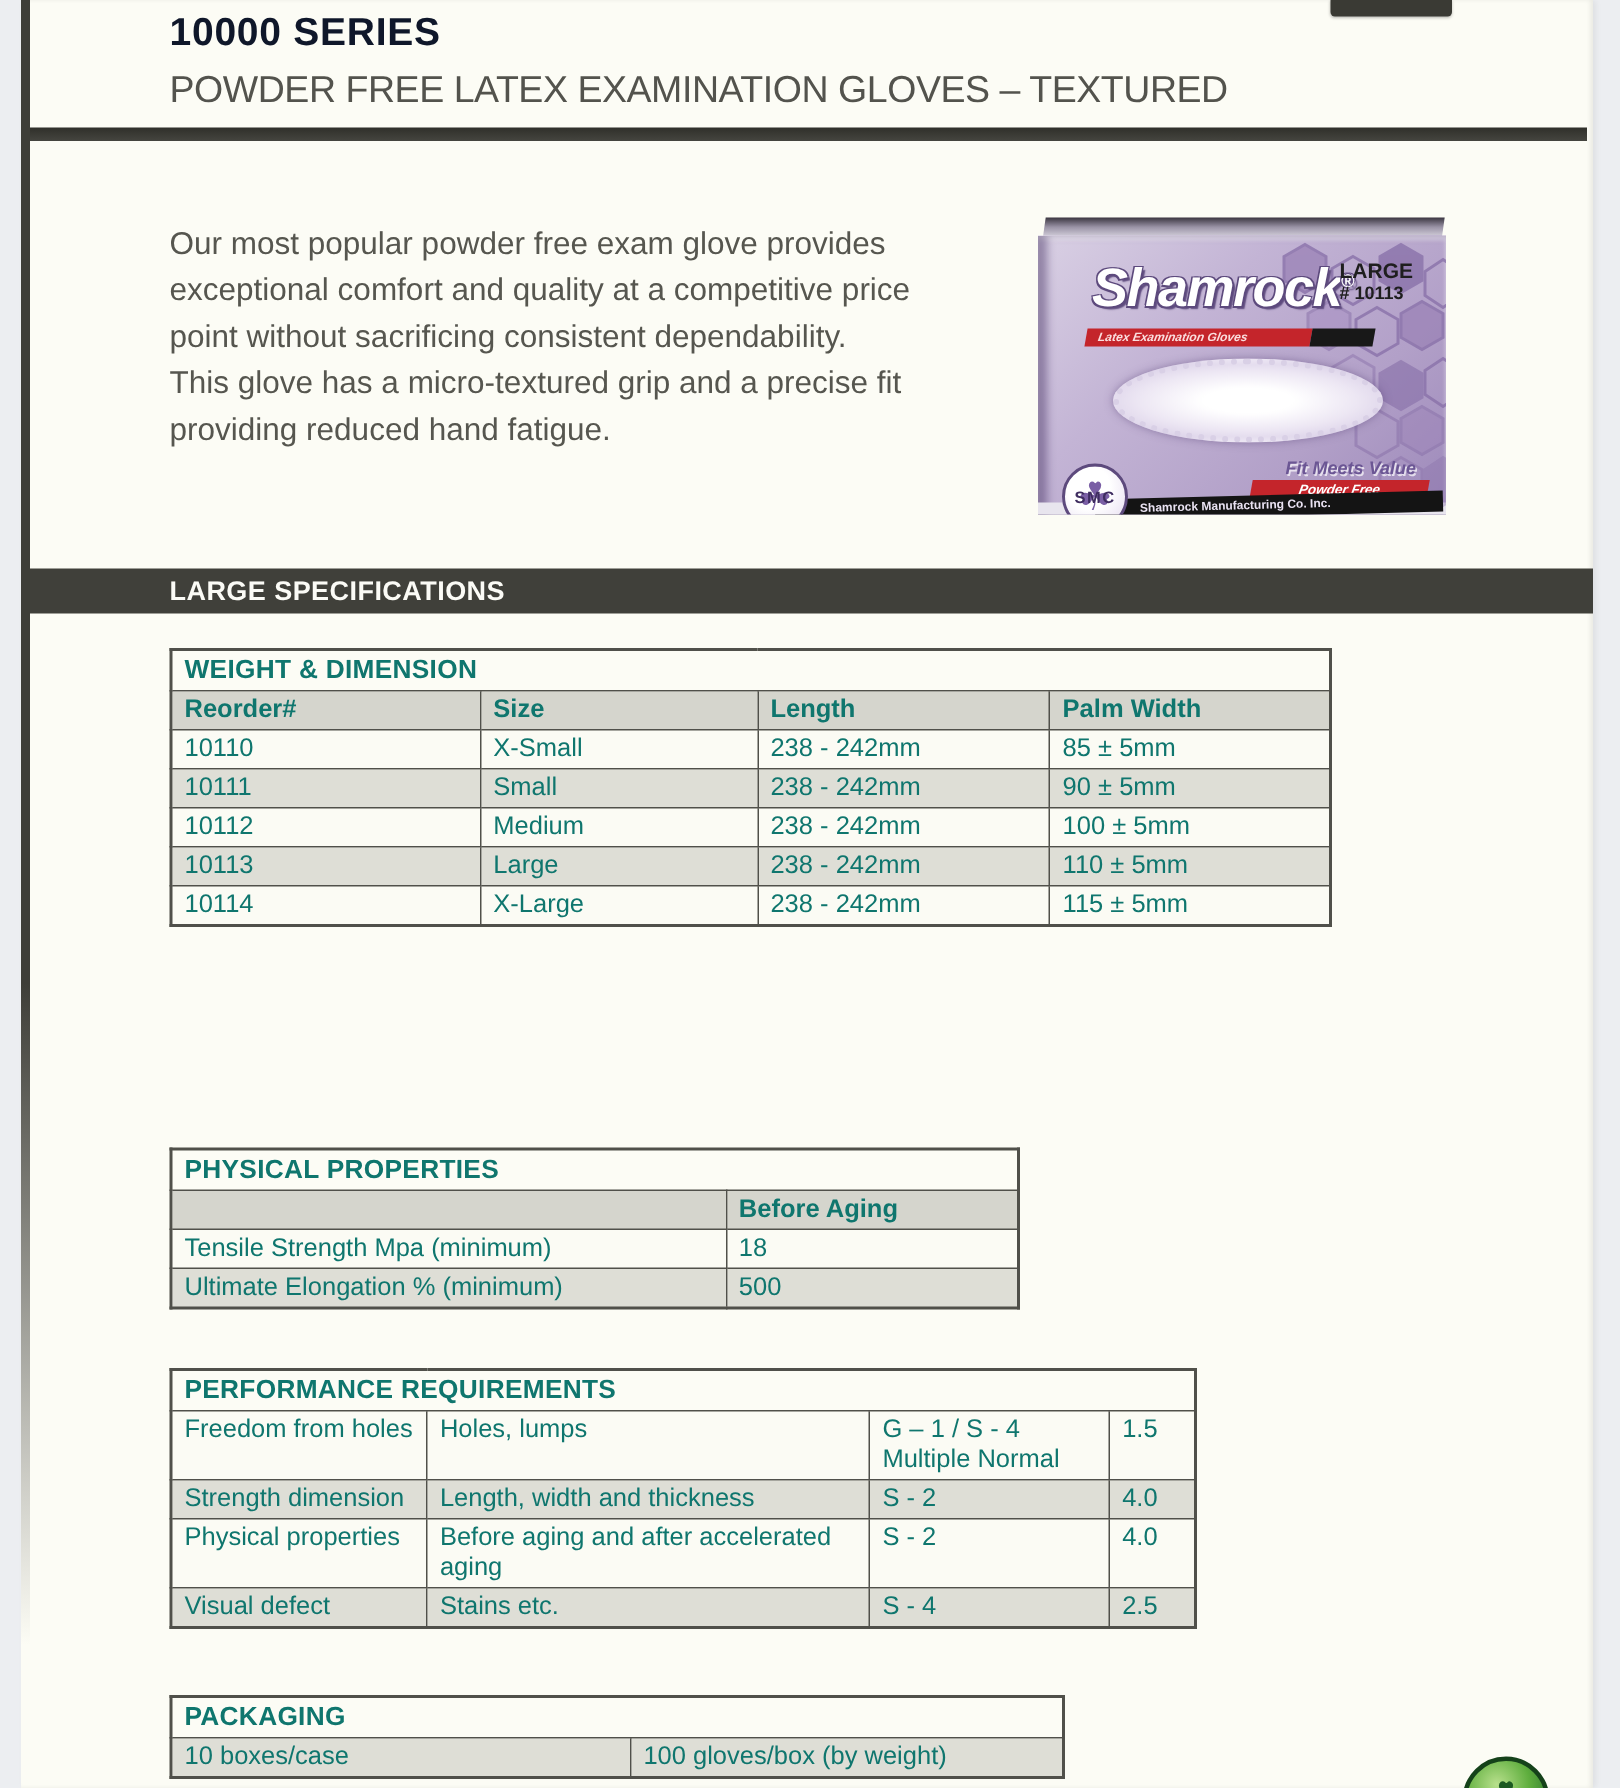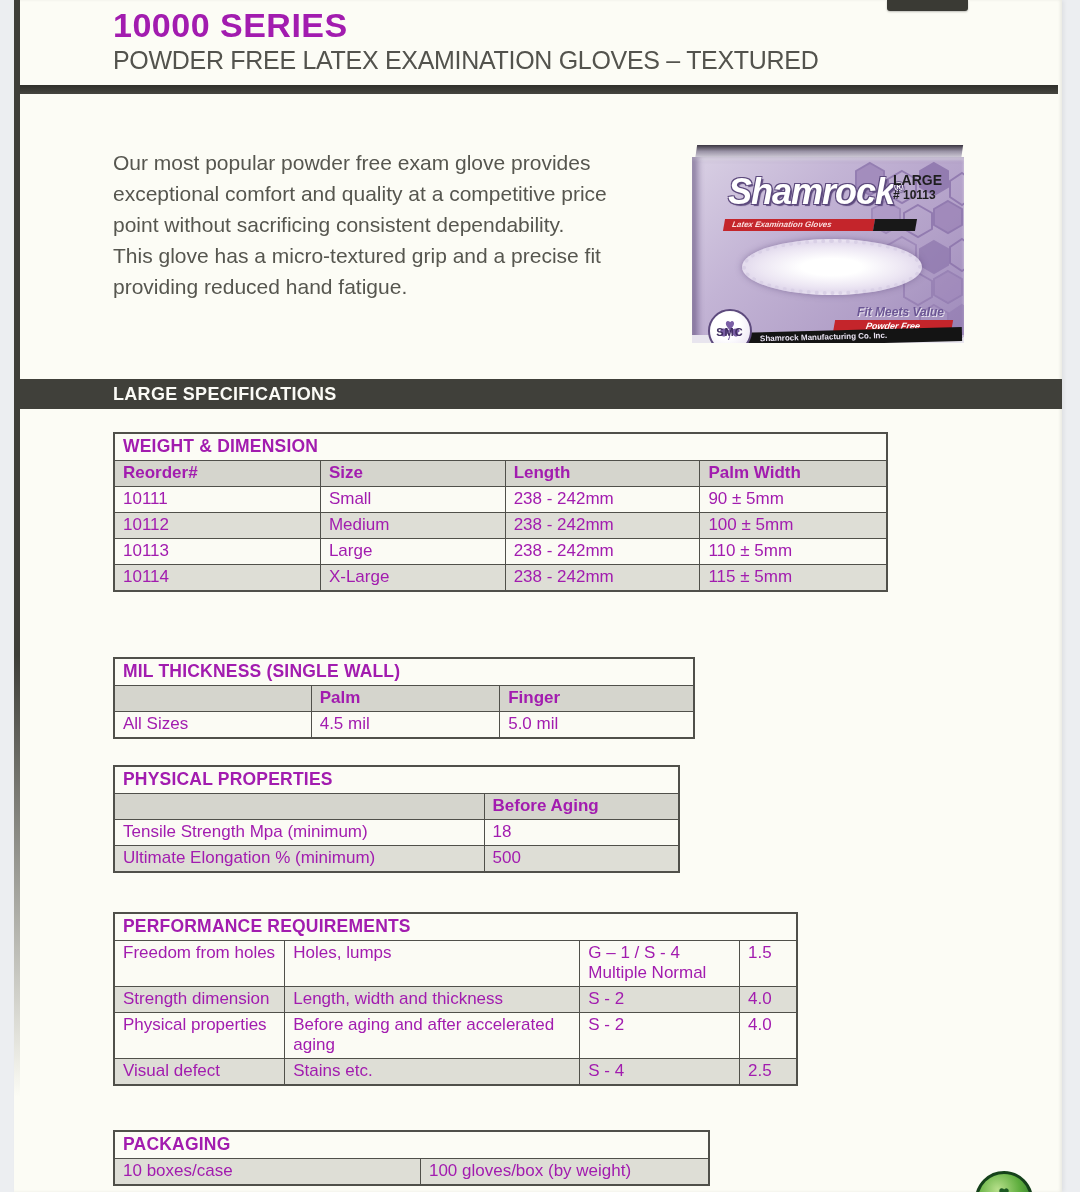--- a/index.html
+++ b/index.html
@@ -21,21 +21,21 @@
     content:""; position:absolute; left:0; top:0; width:6px; height:100%;
     background:linear-gradient(to bottom, #3e3e38 0%, #3e3e38 55%, rgba(62,62,56,0) 92%);
   }
   .corner-tab {
     position:absolute; left:873px; top:0; width:81px; height:11px;
     background:#3a3a34; border-radius:0 0 3px 3px;
     box-shadow:0 1px 2px rgba(0,0,0,0.25);
   }
   .doc-title {
     position:absolute; left:99px; top:6px;
-    font-size:34px; font-weight:bold; color:#a21caf; letter-spacing:0.5px;
+    font-size:26px; font-weight:bold; color:#0f172a; letter-spacing:0.5px;
   }
   .doc-subtitle {
     position:absolute; left:99px; top:46px;
     font-size:25px; font-weight:400; color:#53534d; letter-spacing:-0.3px;
   }
   .top-rule {
     position:absolute; left:6px; top:85px; right:4px; height:9px;
     background:linear-gradient(#2f2f2a, #45453f);
   }
   .intro-text {
@@ -122,21 +122,21 @@
     position:absolute; left:6px; top:379px; right:0; height:30px;
     background:#40403a;
   }
   .section-bar span {
     position:absolute; left:93px; top:0; line-height:30px;
     font-size:18px; font-weight:bold; color:#fbfbf6; letter-spacing:0.3px;
   }
   
   table.spec-table {
     position:absolute; border-collapse:collapse;
-    font-size:17px; color:#a21caf;
+    font-size:17px; color:#0f766e;
     border:2px solid #50504a;
     table-layout:fixed;
   }
   .spec-table th, .spec-table td {
     border:1px solid #50504a;
     padding:2px 8px 3px 8px;
     text-align:left; vertical-align:top;
     height:22px;
     white-space:pre-line;
     overflow:hidden;
@@ -236,20 +236,26 @@
       </tr>
       <tr class="head-row">
           <th>Reorder#</th>
           <th>Size</th>
           <th>Length</th>
           <th>Palm Width</th>
         </tr>
     </thead>
     <tbody>
         <tr>
+          <td>10110</td>
+          <td>X-Small</td>
+          <td>238 - 242mm</td>
+          <td>85 ± 5mm</td>
+        </tr>
+        <tr>
           <td>10111</td>
           <td>Small</td>
           <td>238 - 242mm</td>
           <td>90 ± 5mm</td>
         </tr>
         <tr>
           <td>10112</td>
           <td>Medium</td>
           <td>238 - 242mm</td>
           <td>100 ± 5mm</td>
@@ -262,44 +268,20 @@
         </tr>
         <tr>
           <td>10114</td>
           <td>X-Large</td>
           <td>238 - 242mm</td>
           <td>115 ± 5mm</td>
         </tr>
       </tbody>
   </table>
 
-  <table class="spec-table" id="table-mil">
-    <colgroup>
-        <col style="width:34%">
-        <col style="width:32.5%">
-        <col style="width:33.5%">
-      </colgroup>
-    <thead>
-      <tr class="title-row">
-        <th colspan="3">MIL THICKNESS (SINGLE WALL)</th>
-      </tr>
-      <tr class="head-row">
-          <th></th>
-          <th>Palm</th>
-          <th>Finger</th>
-        </tr>
-    </thead>
-    <tbody>
-        <tr>
-          <td>All Sizes</td>
-          <td>4.5 mil</td>
-          <td>5.0 mil</td>
-        </tr>
-      </tbody>
-  </table>
 
   <table class="spec-table" id="table-physical">
     <colgroup>
         <col style="width:65.5%">
         <col style="width:34.5%">
       </colgroup>
     <thead>
       <tr class="title-row">
         <th colspan="2">PHYSICAL PROPERTIES</th>
       </tr>

